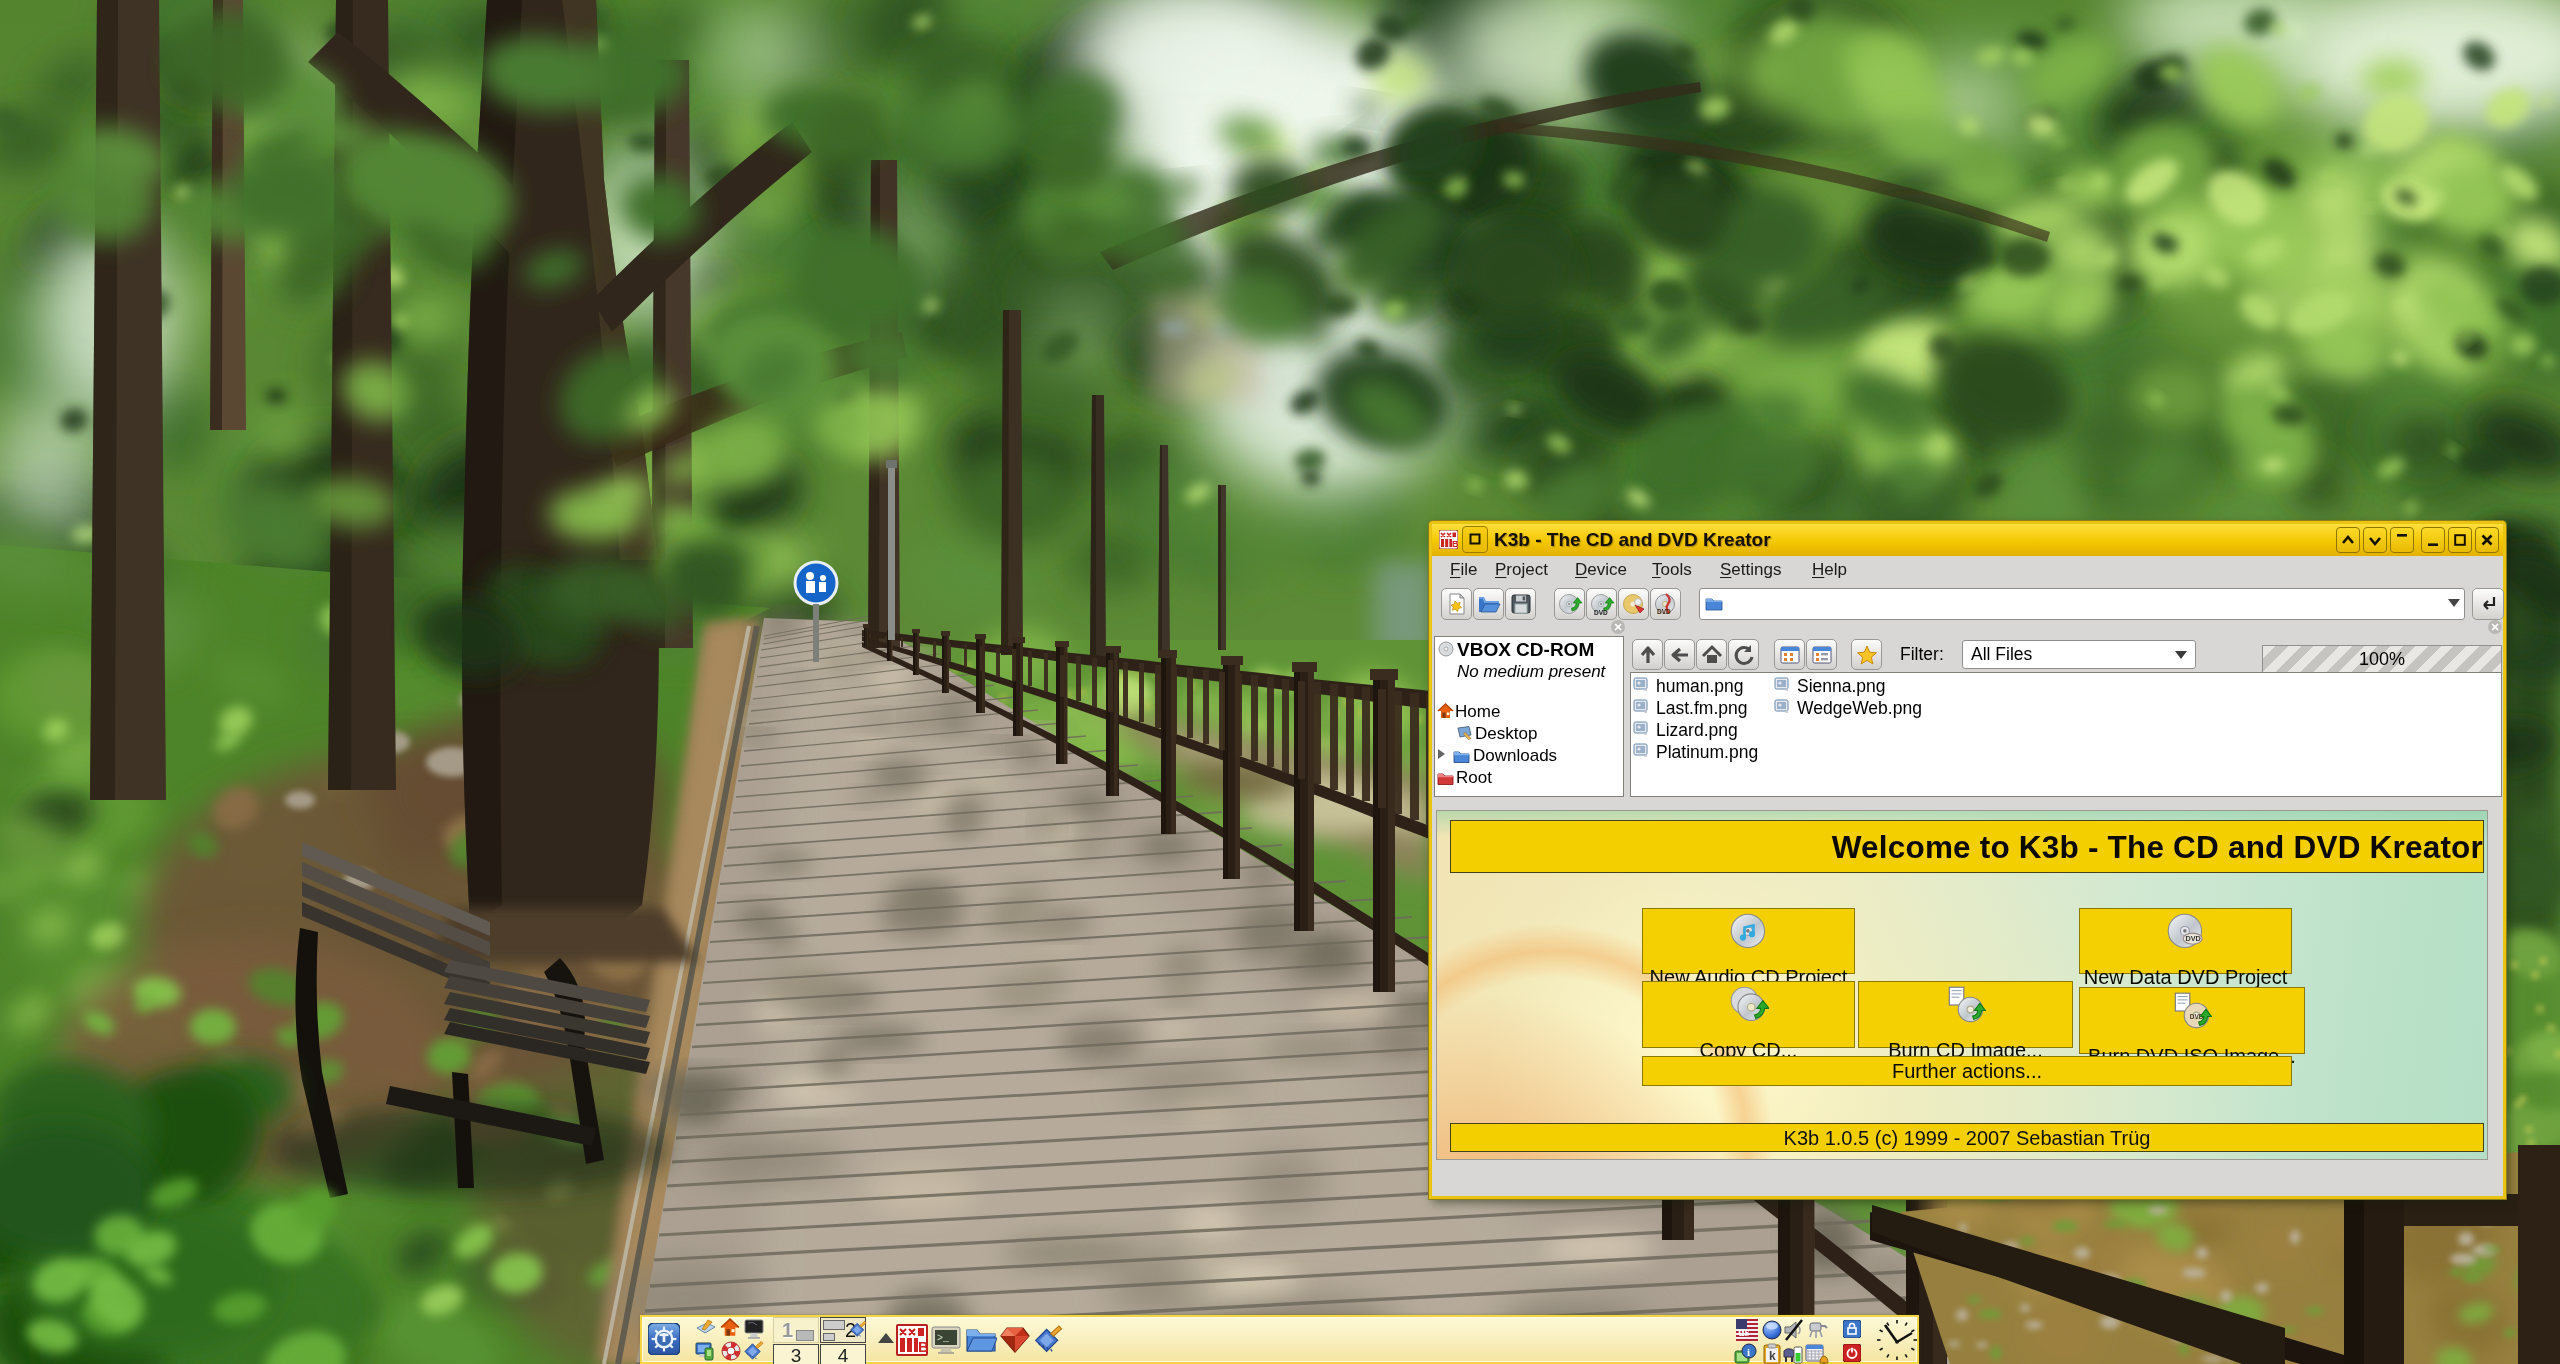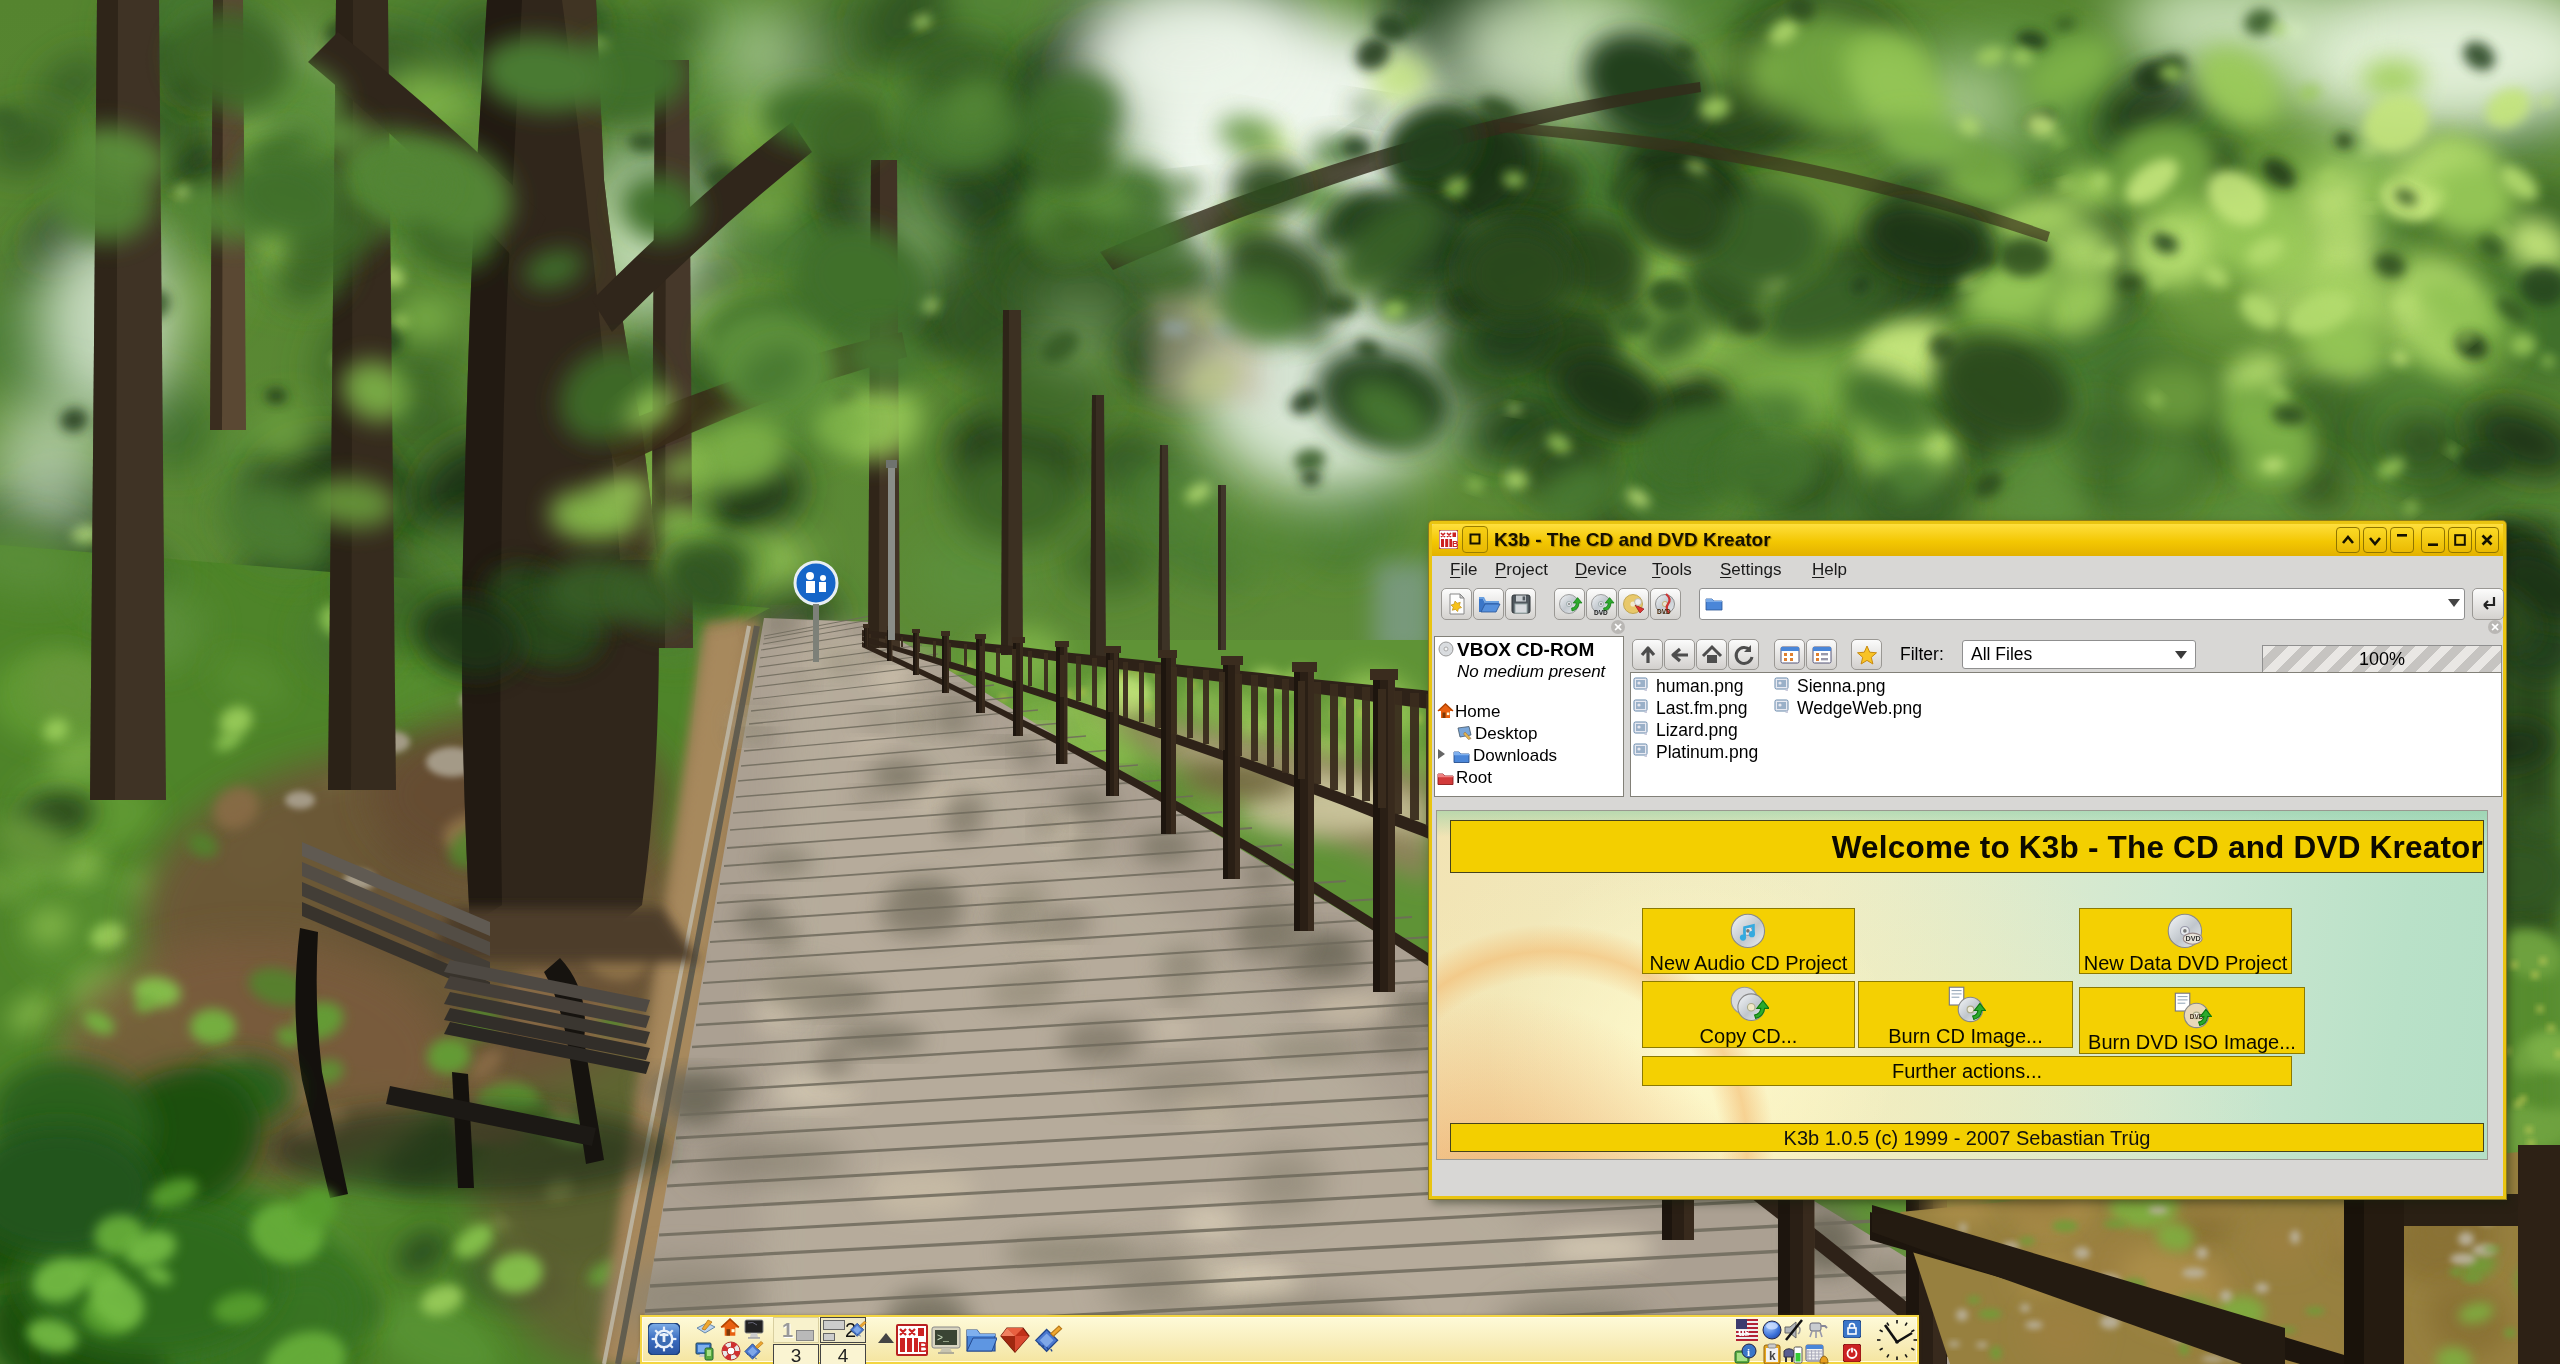--- a/index.html
+++ b/index.html
@@ -42,21 +42,21 @@
  radial-gradient(circle 400px at 45px 470px, rgba(238,152,82,.88), rgba(238,152,82,0) 72%),
  radial-gradient(circle 270px at 255px 245px, rgba(255,250,205,.92), rgba(255,250,205,0) 76%),
  radial-gradient(ellipse 640px 400px at 330px 330px, rgba(248,238,185,.75), rgba(248,238,185,0) 80%),
  linear-gradient(97deg,#f2e4b4,#eeedc6 36%,#cfe8d2 68%,#b9e1c8 90%,#b4dfc6);}
 #welc:before{content:"";position:absolute;left:0;top:0;width:100%;height:26px;background:linear-gradient(rgba(140,205,165,.55),rgba(140,205,165,0));}
 #whead,#wfoot{position:absolute;left:13px;width:1034px;background:#f3cf00;border:1px solid #46431c;}
 #whead{top:9px;height:53px;font-size:31.5px;font-weight:bold;text-align:right;line-height:52px;color:#0c0a00;letter-spacing:.2px;}
 #wfoot{top:312px;height:29px;font-size:20px;text-align:center;line-height:28px;color:#111;}
 .wbtn{position:absolute;background:#f4d002;border:1px solid #8c7a00;text-align:center;font-size:20px;color:#0a0a00;}
 .wbtn svg{display:block;margin:3px auto 0;}
-.wbtn .l{display:block;margin-top:0;}
+.wbtn .l{display:block;margin-top:14px;}
 #wfur{position:absolute;left:205px;top:245px;width:650px;height:30px;background:#f4d002;border:1px solid #8c7a00;text-align:center;font-size:20px;line-height:28px;color:#0a0a00;}
 #sbar{left:0;top:638px;width:1071px;height:34px;background:#d8d7d5;font-size:17.5px;color:#000;}
 #sbar .t1{position:absolute;right:113px;top:9px;}
 #sbar .t2{position:absolute;right:10px;top:9px;}
 
 #bar{position:absolute;left:640px;top:1315px;width:1279px;height:49px;
  background:linear-gradient(#fefad8,#f8eebc 55%,#f5e5a0);
  border:2px solid #f3d541;box-shadow:inset 0 0 0 1px #fffbe8,0 0 3px rgba(90,70,0,.4);}
 #bar .abs{position:absolute;}
 .pcell{position:absolute;width:46px;font-size:19px;color:#222;text-align:center;}

